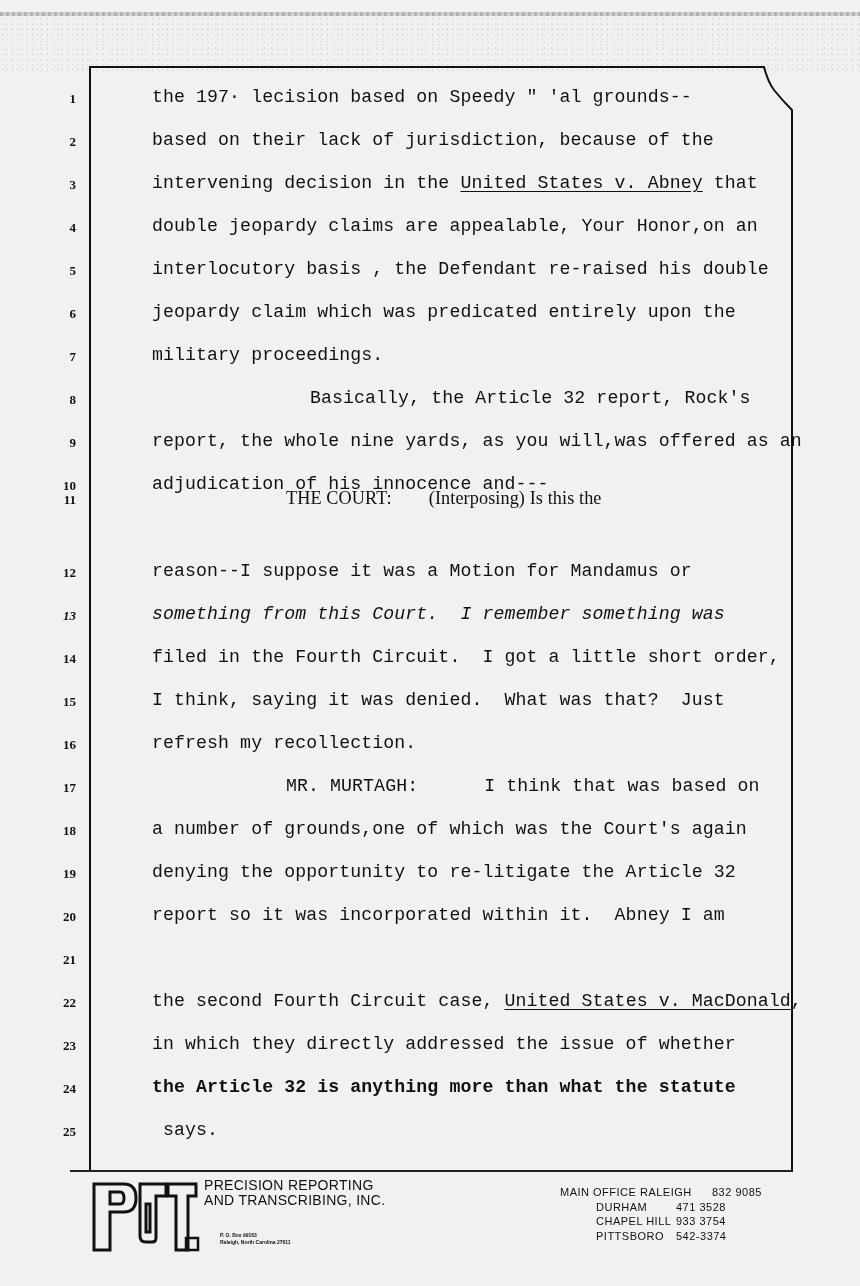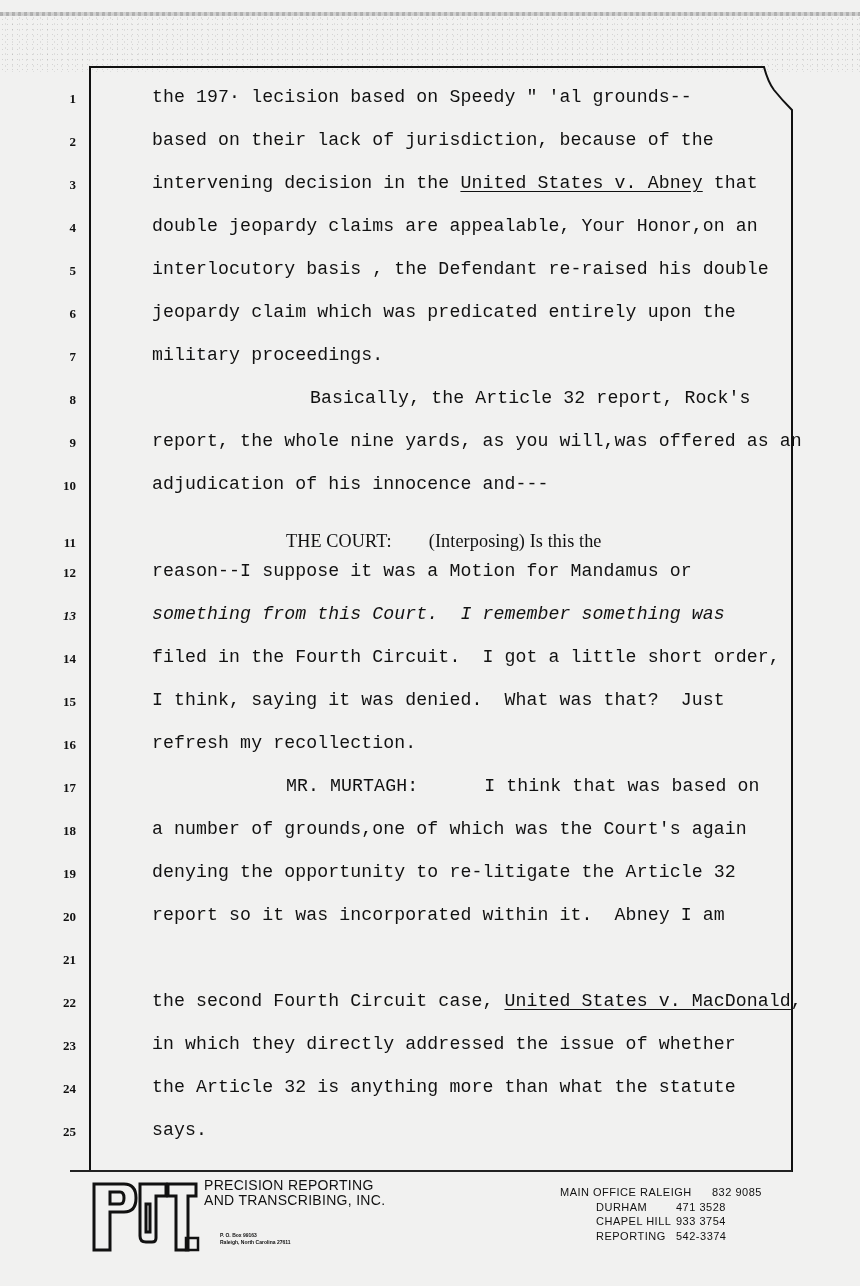--- a/index.html
+++ b/index.html
@@ -99,21 +99,21 @@
       <span class="txt" style="left: 310px;"><span>Basically, the Article 32 report, Rock's</span></span>
     </div>
     <div class="row" style="top: 429.4px;">
       <span class="ln">9</span>
       <span class="txt" style="left: 152px;"><span>report, the whole nine yards, as you will,was offered as an</span></span>
     </div>
     <div class="row" style="top: 472.45px;">
       <span class="ln">10</span>
       <span class="txt" style="left: 152px;"><span>adjudication of his innocence and---</span></span>
     </div>
-    <div class="row" style="top: 529px;">
+    <div class="row" style="top: 486px;">
       <span class="ln">11</span>
       <span class="txt" style="left: 286px; font-family: Liberation Serif, serif;"><span>THE COURT:        (Interposing) Is this the</span></span>
     </div>
     <div class="row" style="top: 558.55px;">
       <span class="ln">12</span>
       <span class="txt" style="left: 152px;"><span>reason--I suppose it was a Motion for Mandamus or</span></span>
     </div>
     <div class="row" style="top: 601.6px; font-style: italic;">
       <span class="ln">13</span>
       <span class="txt" style="left: 152px;"><span>something from this Court.  I remember something was</span></span>
@@ -152,25 +152,25 @@
     <div class="row" style="top: 989.05px;">
       <span class="ln">22</span>
       <span class="txt" style="left: 152px;"><span>the second Fourth Circuit case, </span><span class="u">United States v. MacDonald</span><span>,</span></span>
     </div>
     <div class="row" style="top: 1032.1px;">
       <span class="ln">23</span>
       <span class="txt" style="left: 152px;"><span>in which they directly addressed the issue of whether</span></span>
     </div>
     <div class="row" style="top: 1075.15px;">
       <span class="ln">24</span>
-      <span class="txt" style="left: 152px;"><span>the Article 32 is anything more than what the statute</span></span>
+      <span class="txt" style="left: 152px; font-weight: bold;"><span>the Article 32 is anything more than what the statute</span></span>
     </div>
     <div class="row" style="top: 1118.2px;">
       <span class="ln">25</span>
-      <span class="txt" style="left: 152px;"><span>says.</span></span>
+      <span class="txt" style="left: 163px;"><span>says.</span></span>
     </div>
   </div>
 
 <svg class="footer-logo" viewBox="0 0 112 74">
   <g fill="none" stroke="#111" stroke-width="3">
     <path d="M4 4 H34 Q46 4 46 18 Q46 32 34 32 H20 V70 H4 Z"></path>
     <path d="M20 12 V24 H30 Q34 24 34 18 Q34 12 30 12 Z"></path>
     <path d="M50 4 H76 V16 H66 V58 Q66 62 62 62 H56 Q50 62 50 56 Z"></path>
     <path d="M56 24 V52 H60 V24 Z"></path>
     <path d="M78 4 H106 V16 H98 V70 H86 V16 H78 Z"></path>
@@ -192,16 +192,16 @@
     </div>
     <div class="office-row">
       <span class="city" style="left: 36px;">DURHAM</span>
       <span class="phone" style="left: 116px;">471 3528</span>
     </div>
     <div class="office-row">
       <span class="city" style="left: 36px;">CHAPEL HILL</span>
       <span class="phone" style="left: 116px;">933 3754</span>
     </div>
     <div class="office-row">
-      <span class="city" style="left: 36px;">REPORTING</span>
+      <span class="city" style="left: 36px;">PITTSBORO</span>
       <span class="phone" style="left: 116px;">542-3374</span>
     </div>
   </div>
 
 </body></html>

